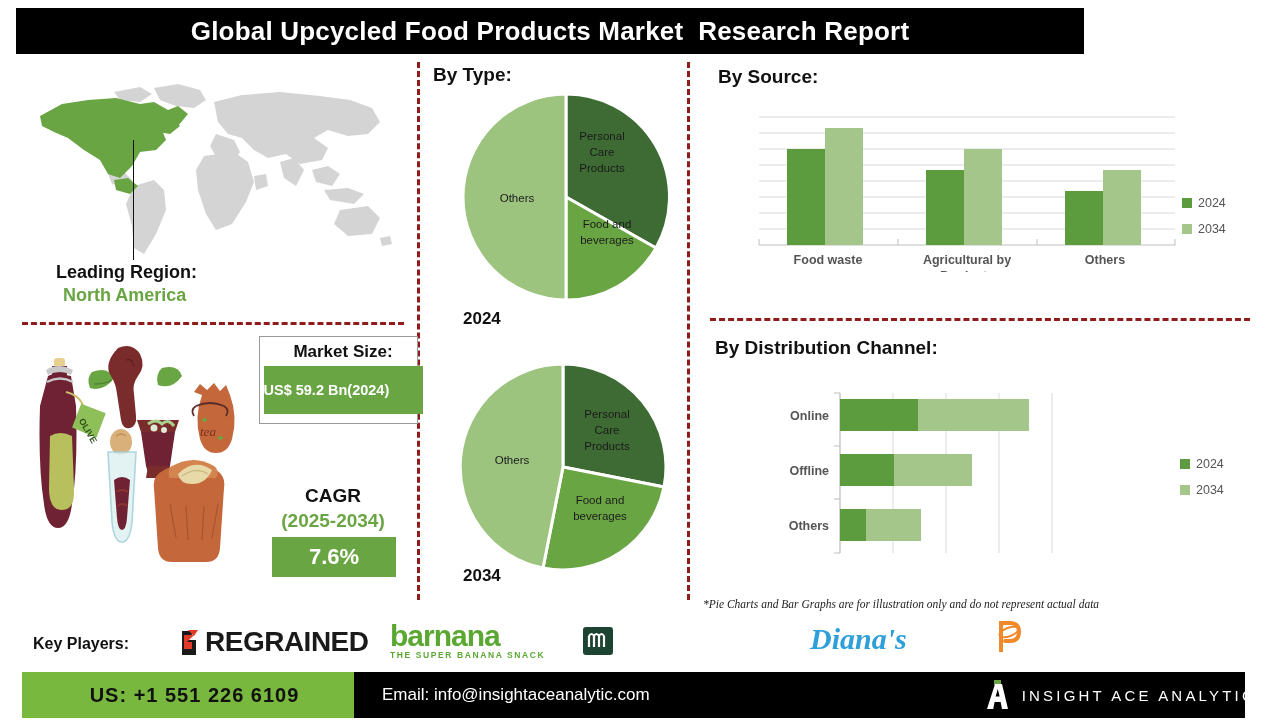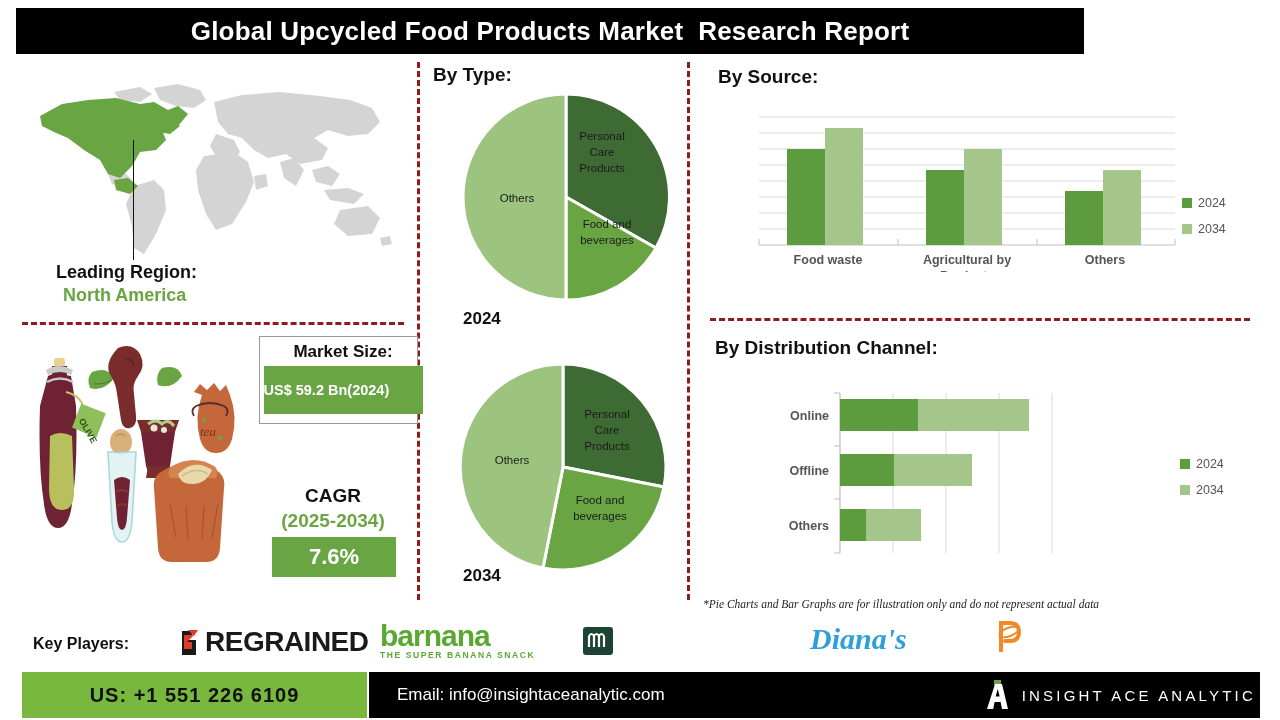--- a/index.html
+++ b/index.html
@@ -117,21 +117,21 @@
   .dianas-txt{font-size:30px;font-style:italic;font-weight:bold;color:#2e9fd8;
     font-family:"Liberation Serif",serif;}
   .planetarians-txt{font-size:31px;color:#f0892a;letter-spacing:-0.5px;}
   
   .phone-bar{
     position:absolute;left:22px;top:672px;width:345px;height:46px;background:#79b83e;
     display:flex;align-items:center;justify-content:center;
   }
   .phone-txt{font-size:20px;font-weight:bold;color:#111;letter-spacing:1px;}
   .email-bar{
-    position:absolute;left:369px;top:672px;width:891px;height:46px;background:#000;
+    position:absolute;left:354px;top:672px;width:891px;height:46px;background:#000;
     display:flex;align-items:center;
   }
   .email-txt{color:#fff;font-size:17px;margin-left:28px;}
   .brand{
     position:absolute;right:24px;top:672px;height:46px;display:flex;align-items:center;
   }
   .brand-txt{color:#fff;font-size:15px;letter-spacing:3.2px;margin-left:13px;}
 </style>
 </head>
 <body>
@@ -398,21 +398,21 @@
 
 <div class="logo" id="logo-regrained">
   <svg width="30" height="30" viewBox="0 0 30 30" xmlns="http://www.w3.org/2000/svg">
     <path d="M7 28 L7 4 L20 4 L12 13 L21 13 L21 28 Z" fill="#1a1a1a"></path>
     <path d="M9 22 L9 8 L19 8 L12 15 L17 15 L17 22 Z" fill="#e23a28"></path>
     <path d="M13 3 L23 3 L19 9 Z" fill="#e23a28"></path>
   </svg>
   <span class="regrained-txt">REGRAINED</span>
 </div>
 
-<div class="logo" id="logo-barnana" style="flex-direction:column;align-items:flex-start;">
+<div class="logo" id="logo-barnana" style="flex-direction:column;align-items:flex-start;margin-left:10px;">
   <span class="barnana-txt">barnana</span>
   <span class="barnana-sub">THE SUPER BANANA SNACK</span>
 </div>
 
 <div class="logo" id="logo-matriark">
   <svg width="30" height="28" viewBox="0 0 30 28" xmlns="http://www.w3.org/2000/svg" style="margin-right:6px;">
     <rect x="0" y="0" width="30" height="28" rx="3" fill="#1d4332"></rect>
     <path d="M6 20 L6 9 M11 20 L11 9 M16 20 L16 9 M21 20 L21 9" stroke="#fff" stroke-width="2.2" fill="none"></path>
     <path d="M6 9 q2.5 -4 5 0 q2.5 -4 5 0 q2.5 -4 5 0" stroke="#fff" stroke-width="2.2" fill="none"></path>
   </svg>

